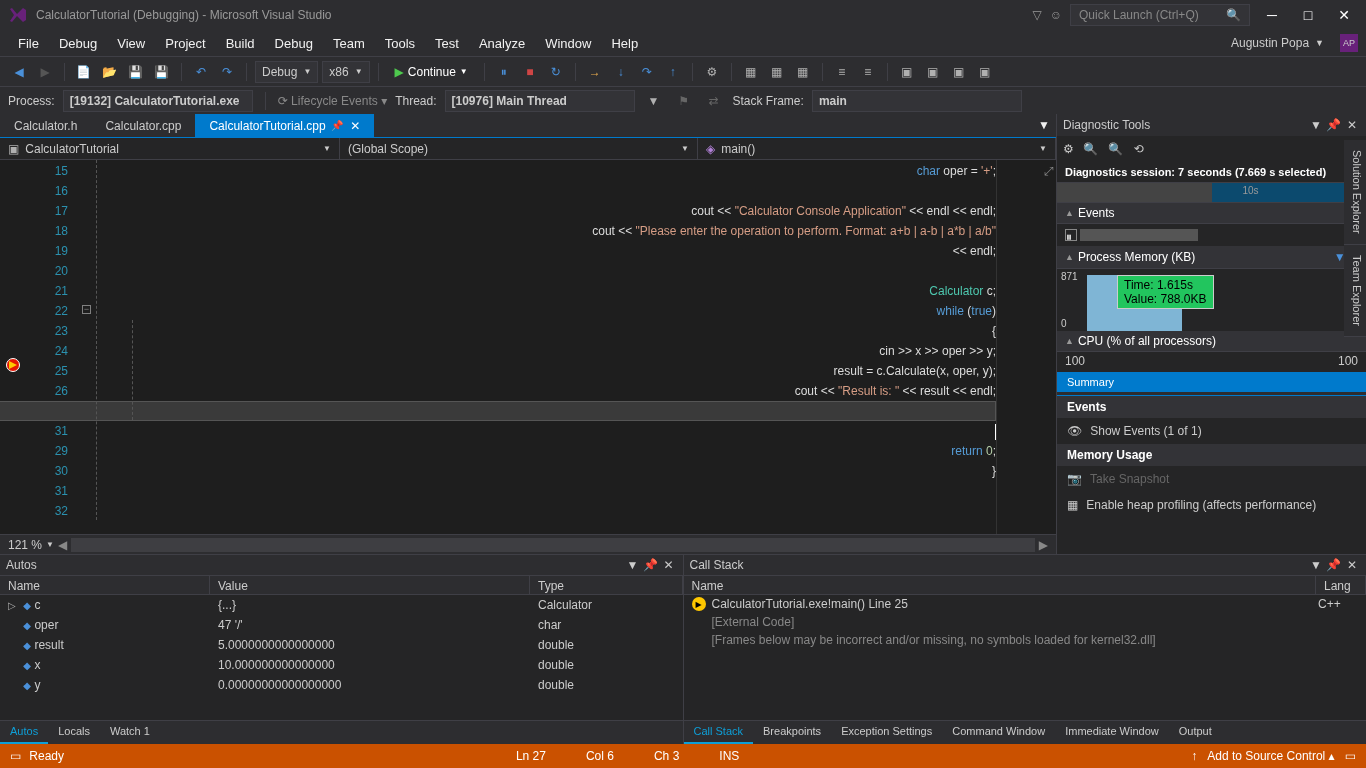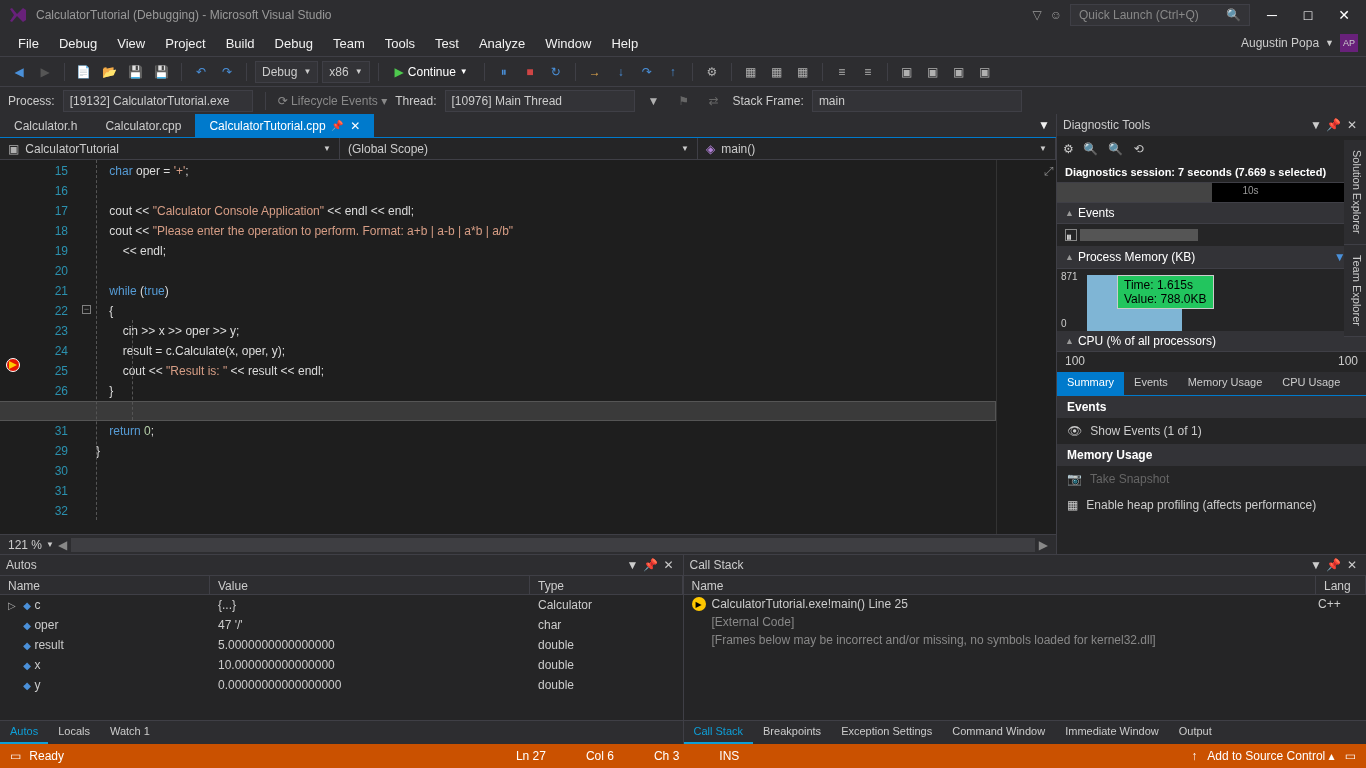--- a/index.html
+++ b/index.html
@@ -7,74 +7,74 @@
 .titlebar { height: 30px; background: #2d2d30; display: flex; align-items: center; padding: 0 8px; }
 .vs-logo { width: 20px; height: 20px; margin-right: 8px; }
 .title-text { color: #999; font-size: 12px; flex: 1; }
 .title-icons { display: flex; gap: 8px; align-items: center; }
 .searchbox { background: #333337; border: 1px solid #3f3f46; color: #999; padding: 2px 8px; width: 180px; height: 22px; display: flex; align-items: center; justify-content: space-between; }
 .winbtn { width: 28px; height: 24px; display: flex; align-items: center; justify-content: center; color: #fff; font-size: 14px; }
 .menubar { height: 26px; background: #2d2d30; display: flex; align-items: center; padding: 0 8px; justify-content: space-between; }
 .menu-items { display: flex; }
 .menu-item { padding: 4px 10px; color: #f1f1f1; font-size: 13px; }
 .user-area { display: flex; align-items: center; gap: 6px; color: #ccc; }
-.user-badge { width: 18px; height: 18px; background: #68217a; display: flex; align-items: center; justify-content: center; font-size: 9px; }
+.user-badge { width: 18px; height: 18px; background: #68217a; display: flex; align-items: center; justify-content: center; font-size: 9px; margin-left: 10px; }
 .toolbar { height: 30px; background: #2d2d30; border-top: 1px solid #3f3f46; display: flex; align-items: center; padding: 0 8px; gap: 4px; }
 .tb-btn { width: 22px; height: 22px; display: flex; align-items: center; justify-content: center; color: #b0b0b0; }
 .tb-sep { width: 1px; height: 18px; background: #3f3f46; margin: 0 4px; }
 .tb-combo { background: #333337; border: 1px solid #3f3f46; padding: 2px 6px; color: #ccc; font-size: 11px; height: 22px; display: flex; align-items: center; gap: 6px; }
 .continue-btn { display: flex; align-items: center; gap: 4px; padding: 2px 8px; color: #fff; }
 .continue-btn .play { color: #4ec94e; }
 .debugbar { height: 28px; background: #2d2d30; border-top: 1px solid #3f3f46; display: flex; align-items: center; padding: 0 8px; gap: 8px; color: #ccc; font-size: 12px; }
-.debug-combo { background: #333337; border: 1px solid #3f3f46; padding: 2px 6px; color: #ccc; height: 22px; display: flex; align-items: center; gap: 4px; flex: 0 0 auto; }
+.debug-combo { background: #333337; border: 1px solid #3f3f46; padding: 2px 6px; color: #ccc; height: 22px; display: flex; align-items: center; gap: 4px; flex: 0 0 auto; font-weight: bold; }
 .main { display: flex; height: 440px; }
 .editor-area { flex: 1; display: flex; flex-direction: column; background: #1e1e1e; min-width: 0; }
 .tabs { height: 24px; background: #2d2d30; display: flex; align-items: stretch; border-bottom: 1px solid #007acc; }
 .tab { padding: 3px 14px; color: #ccc; background: #2d2d30; display: flex; align-items: center; gap: 6px; font-size: 12px; }
 .tab.active { background: #007acc; color: #fff; }
 .tab .pin { font-size: 10px; }
 .tab .close { font-size: 12px; }
 .navbar { height: 22px; background: #252526; border-bottom: 1px solid #3f3f46; display: flex; align-items: stretch; }
 .nav-combo { flex: 1; border-right: 1px solid #3f3f46; padding: 2px 8px; color: #ccc; display: flex; align-items: center; gap: 6px; font-size: 12px; }
 .code-area { flex: 1; display: flex; background: #1e1e1e; font-family: Consolas, monospace; font-size: 14px; overflow: hidden; }
 .margin { width: 30px; background: #1e1e1e; }
 .breakpoint-margin { position: relative; }
 .bp-indicator { position: absolute; left: 6px; top: 218px; width: 14px; height: 14px; border-radius: 50%; background: #e51400; border: 1px solid #fff; display: flex; align-items: center; justify-content: center; }
 .bp-indicator::after { content: ""; width: 8px; height: 8px; background: #ffc800; clip-path: polygon(0 0, 100% 50%, 0 100%); }
 .gutter { width: 50px; background: #1e1e1e; text-align: right; padding-right: 12px; color: #2b91af; font-family: Consolas, monospace; font-size: 14px; line-height: 20px; padding-top: 1px; }
 .outline-margin { width: 16px; position: relative; }
 .outline-box { position: absolute; left: 2px; width: 9px; height: 9px; border: 1px solid #808080; color: #808080; font-size: 9px; line-height: 7px; text-align: center; }
 .code-lines { flex: 1; line-height: 20px; font-family: Consolas, monospace; font-size: 14px; color: #dcdcdc; padding-top: 1px; position: relative; }
-.code-line { white-space: pre; height: 20px; }
+.code-line { white-space: pre; height: 20px; text-align: right; }
 .current-line { background: #3a3a3a; position: absolute; left: -100px; right: 0; height: 20px; top: 241px; border: 1px solid #555; }
 .kw { color: #569cd6; }
 .str { color: #d69d85; }
 .type { color: #4ec9b0; }
 .num { color: #b5cea8; }
 .outline-guide { border-left: 1px dashed #555; position: absolute; top: 0; bottom: 0; }
 .cursor-mark { display: inline-block; width: 1px; height: 16px; background: #fff; vertical-align: middle; }
 .minimap { width: 60px; background: #1e1e1e; border-left: 1px solid #333; position: relative; }
 .zoom-bar { height: 20px; background: #2d2d30; display: flex; align-items: center; padding: 0 8px; color: #ccc; font-size: 11px; gap: 4px; border-top: 1px solid #3f3f46; }
 .scrollbar-h { flex: 1; height: 14px; background: #3e3e42; position: relative; }
 .right-panel { width: 310px; background: #252526; border-left: 1px solid #3f3f46; display: flex; flex-direction: column; }
 .panel-header { height: 22px; background: #2d2d30; display: flex; align-items: center; justify-content: space-between; padding: 0 6px; color: #ccc; font-size: 11px; }
 .panel-icons { display: flex; gap: 2px; }
 .panel-icons span { width: 16px; text-align: center; }
 .diag-toolbar { height: 26px; display: flex; align-items: center; padding: 0 6px; gap: 10px; color: #ccc; }
 .diag-session { padding: 4px 8px; color: #fff; font-size: 11px; font-weight: 600; border-bottom: 1px solid #3f3f46; }
-.ruler { height: 20px; background: #000000; position: relative; border-bottom: 1px solid #3f3f46; }
+.ruler { height: 20px; background: #0c4a6e; position: relative; border-bottom: 1px solid #3f3f46; }
 .ruler-mark { position: absolute; top: 2px; color: #999; font-size: 10px; }
 .section-hdr { background: #333337; padding: 3px 8px; color: #fff; font-size: 11px; display: flex; align-items: center; gap: 4px; border-bottom: 1px solid #3f3f46; }
 .section-hdr .tri { color: #999; font-size: 9px; }
 .mem-chart { height: 62px; position: relative; background: #252526; }
 .mem-bar { position: absolute; bottom: 0; background: #7fb5d5; }
 .mem-label { position: absolute; color: #ccc; font-size: 10px; }
 .tooltip-box { position: absolute; background: #22c55e; border: 1px solid #ccc; color: #000; padding: 2px 6px; font-size: 11px; z-index: 10; }
 .cpu-chart { height: 20px; position: relative; background: #252526; padding: 2px 8px; display: flex; justify-content: space-between; color: #ccc; font-size: 10px; }
-.diag-tabs { height: 24px; background: #2d2d30; display: flex; border-bottom: 1px solid #007acc; }
+.diag-tabs { height: 24px; background: #2d2d30; display: flex; border-bottom: 1px solid #007acc; flex-direction: column; }
 .diag-tab { padding: 4px 10px; color: #ccc; font-size: 11px; }
 .diag-tab.active { background: #007acc; color: #fff; }
 .diag-content { flex: 1; background: #252526; overflow: hidden; }
 .diag-row { padding: 6px 10px; color: #ccc; font-size: 12px; display: flex; align-items: center; gap: 8px; }
 .diag-subheader { background: #333337; padding: 4px 10px; color: #fff; font-weight: 600; }
 .side-tabs { position: absolute; right: 0; top: 140px; width: 22px; display: flex; flex-direction: column; background: #2d2d30; }
 .side-tab { writing-mode: vertical-rl; padding: 10px 3px; color: #ccc; font-size: 11px; border-bottom: 1px solid #3f3f46; text-align: center; }
 .bottom-panels { height: 190px; display: flex; background: #252526; border-top: 1px solid #3f3f46; }
 .bottom-left { flex: 1; display: flex; flex-direction: column; border-right: 1px solid #3f3f46; }
 .bottom-right { flex: 1; display: flex; flex-direction: column; }
@@ -274,20 +274,21 @@
       <div class="code-lines" id="code-lines" style="position:relative">
         <div class="current-line"></div>
         <div class="outline-guide" style="left:0px;top:0;height:360px"></div>
         <div class="outline-guide" style="left:36px;top:160px;height:100px"></div>
       <div class="code-line">    <span class="kw">char</span> oper = <span class="str">'+'</span>;</div>
           <div class="code-line"></div>
           <div class="code-line">    cout &lt;&lt; <span class="str">"Calculator Console Application"</span> &lt;&lt; endl &lt;&lt; endl;</div>
           <div class="code-line">    cout &lt;&lt; <span class="str">"Please enter the operation to perform. Format: a+b | a-b | a*b | a/b"</span></div>
           <div class="code-line">        &lt;&lt; endl;</div>
           <div class="code-line"></div>
+          <div class="code-line">    <span class="type">Calculator</span> c;</div>
           <div class="code-line">    <span class="kw">while</span> (<span class="kw">true</span>)</div>
           <div class="code-line">    {</div>
           <div class="code-line">        cin &gt;&gt; x &gt;&gt; oper &gt;&gt; y;</div>
           <div class="code-line">        result = c.Calculate(x, oper, y);</div>
           <div class="code-line">        cout &lt;&lt; <span class="str">"Result is: "</span> &lt;&lt; result &lt;&lt; endl;</div>
           <div class="code-line">    }</div>
           <div class="code-line">    <span class="cursor-mark"></span></div>
           <div class="code-line">    <span class="kw">return</span> <span class="num">0</span>;</div>
           <div class="code-line">}</div>
           <div class="code-line"></div>

